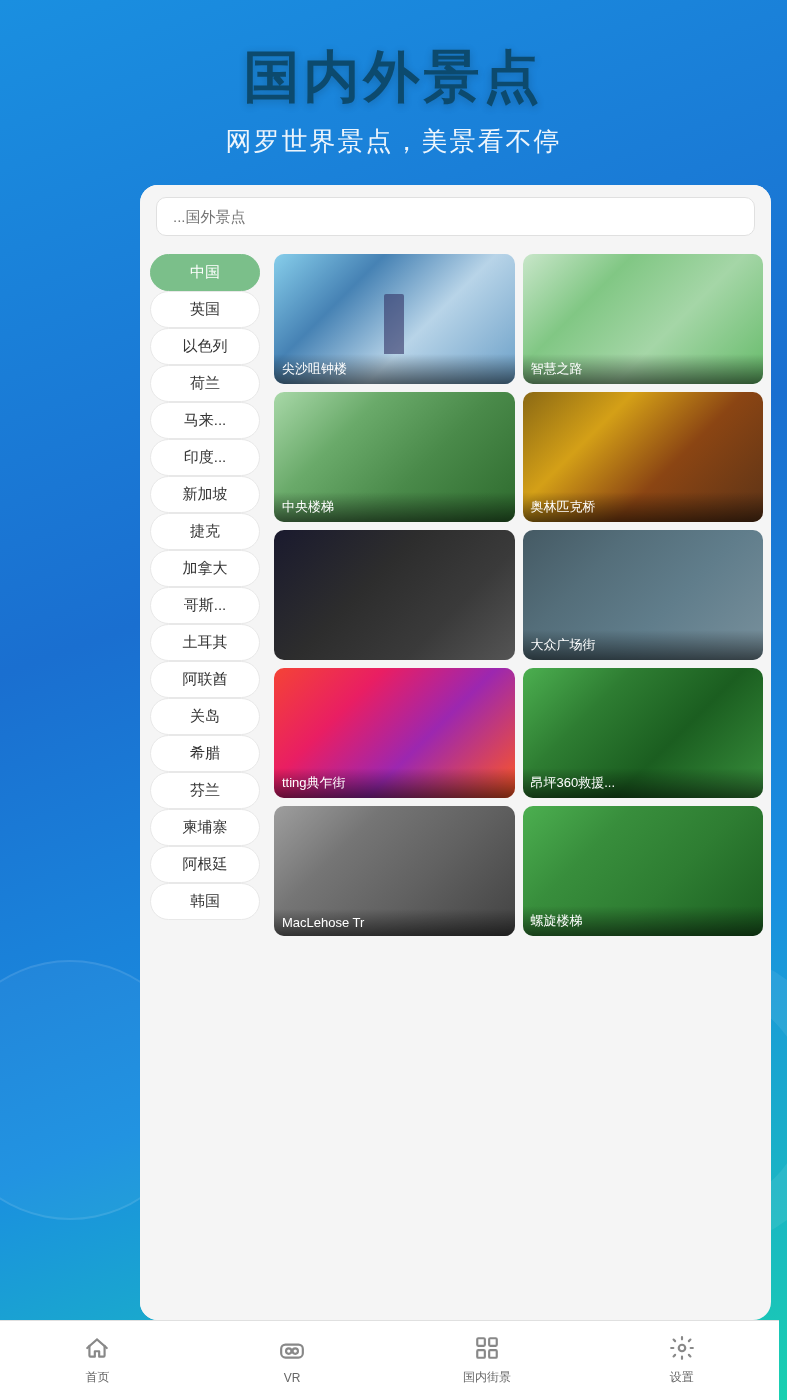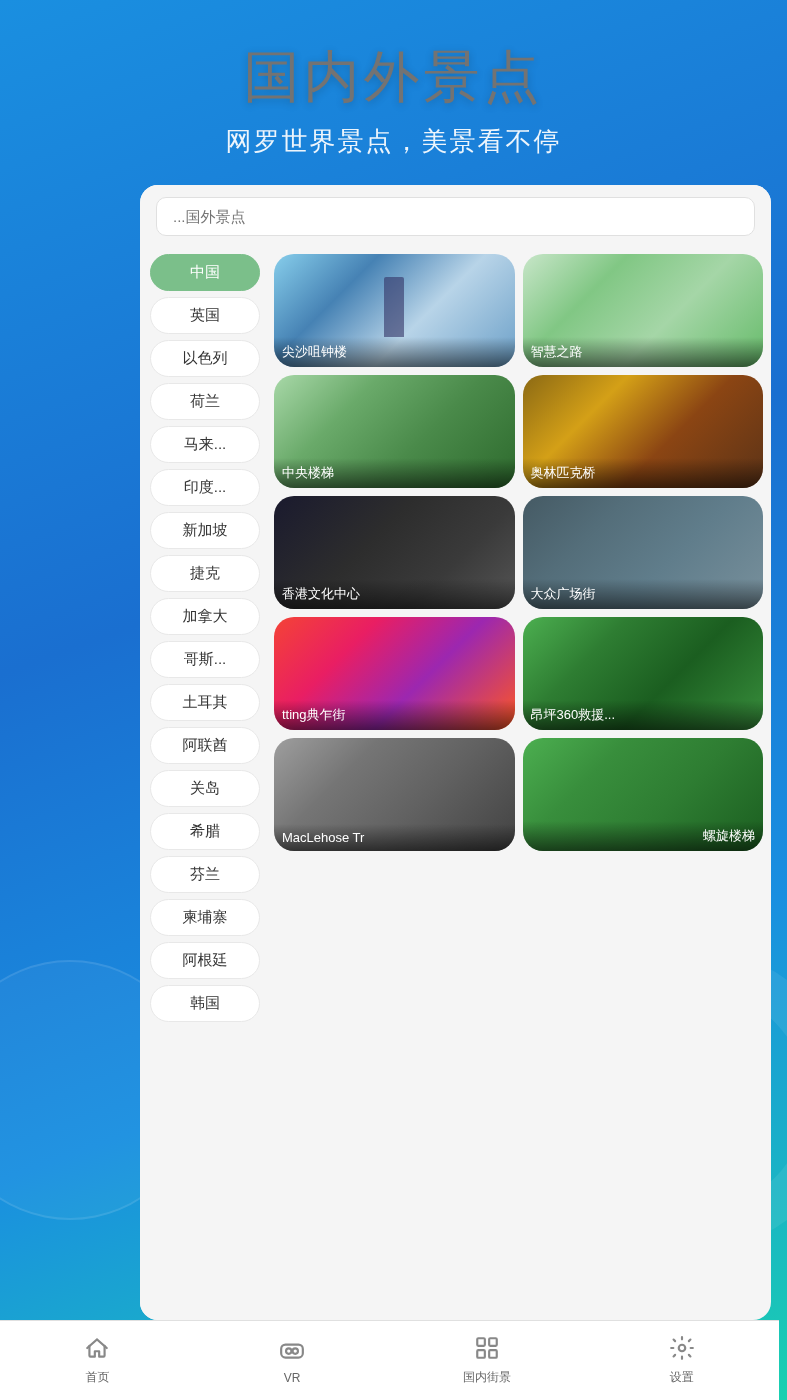--- a/index.html
+++ b/index.html
@@ -38,22 +38,22 @@
 
     
     .header {
       text-align: center;
       padding: 40px 20px 20px;
       position: relative;
       z-index: 2;
     }
     .header-title {
       font-size: 56px;
-      font-weight: 400;
-      color: #737373;
+      font-weight: 700;
+      color: #0c4a6e;
       letter-spacing: 4px;
       text-shadow: 0 2px 8px rgba(0,0,0,0.2);
     }
     .header-subtitle {
       font-size: 26px;
       color: rgba(255,255,255,0.92);
       margin-top: 8px;
       letter-spacing: 2px;
     }
 
@@ -96,21 +96,21 @@
     }
 
     
     .country-list {
       width: 130px;
       min-width: 130px;
       overflow-y: auto;
       padding: 8px 10px;
       display: flex;
       flex-direction: column;
-      gap: 6px;
+      gap: 0;
       background: #f5f5f5;
     }
     .country-list::-webkit-scrollbar { display: none; }
 
     .country-item {
       padding: 8px 10px;
       border-radius: 20px;
       text-align: center;
       font-size: 15px;
       cursor: pointer;
@@ -130,41 +130,41 @@
       overflow-y: auto;
       padding: 8px 8px 8px 4px;
       display: grid;
       grid-template-columns: 1fr 1fr;
       gap: 8px;
       align-content: start;
     }
     .scene-grid::-webkit-scrollbar { display: none; }
 
     .scene-card {
-      border-radius: 20px;
+      border-radius: 10px;
       overflow: hidden;
       position: relative;
-      height: 113px;
+      height: 130px;
       cursor: pointer;
       background: #ccc;
     }
 
     
     .scene-card-1 { background: linear-gradient(135deg, #87CEEB 0%, #4682B4 30%, #b8d4e8 60%, #6ca0c8 100%); }
     .scene-card-2 { background: linear-gradient(135deg, #1a1a2e 0%, #16213e 40%, #0f3460 70%, #533483 100%); }
     .scene-card-3 { background: linear-gradient(135deg, #c8e6c9 0%, #81c784 30%, #a5d6a7 60%, #66bb6a 100%); }
     .scene-card-4 { background: linear-gradient(135deg, #a8d8a8 0%, #6aaa6a 30%, #4a8a4a 60%, #2d6a2d 100%); }
     .scene-card-5 { background: linear-gradient(135deg, #8B6914 0%, #D4A017 30%, #8B4513 60%, #5C3317 100%); }
     .scene-card-6 { background: linear-gradient(135deg, #1a1a2e 0%, #2d2d2d 40%, #3a3a3a 70%, #555 100%); }
     .scene-card-7 { background: linear-gradient(135deg, #2196F3 0%, #1565C0 30%, #0D47A1 60%, #87CEEB 100%); }
     .scene-card-8 { background: linear-gradient(135deg, #455A64 0%, #546E7A 30%, #607D8B 60%, #78909C 100%); }
     .scene-card-9 { background: linear-gradient(135deg, #F44336 0%, #E91E63 30%, #9C27B0 60%, #FF5722 100%); }
     .scene-card-10 { background: linear-gradient(135deg, #4CAF50 0%, #2E7D32 30%, #1B5E20 60%, #388E3C 100%); }
     .scene-card-11 { background: linear-gradient(135deg, #9E9E9E 0%, #757575 30%, #616161 60%, #424242 100%); }
-    .scene-card-12 { background: linear-gradient(135deg, #4CAF50 0%, #388E3C 30%, #2E7D32 60%, #1B5E20 100%); text-align: right; }
+    .scene-card-12 { background: linear-gradient(135deg, #4CAF50 0%, #388E3C 30%, #2E7D32 60%, #1B5E20 100%); }
 
     .scene-label {
       position: absolute;
       bottom: 0;
       left: 0;
       right: 0;
       padding: 6px 8px;
       background: linear-gradient(transparent, rgba(0,0,0,0.55));
       color: white;
       font-size: 13px;
@@ -285,21 +285,20 @@
         <div class="scene-card scene-card-4">
           <div style="position: absolute; inset: 0px;"></div>
           <div class="scene-label">中央楼梯</div>
         </div>
         <div class="scene-card scene-card-5">
           <div style="position: absolute; inset: 0px;"></div>
           <div class="scene-label">奥林匹克桥</div>
         </div>
         <div class="scene-card scene-card-6">
           <div style="position: absolute; inset: 0px;"></div>
-          <div class="scene-label">香港文化中心</div>
         </div>
         <div class="scene-card scene-card-8">
           <div style="position: absolute; inset: 0px;"></div>
           <div class="scene-label">大众广场街</div>
         </div>
         <div class="scene-card scene-card-9">
           <div style="position: absolute; inset: 0px;"></div>
           <div class="scene-label">tting典乍街</div>
         </div>
         <div class="scene-card scene-card-10">

